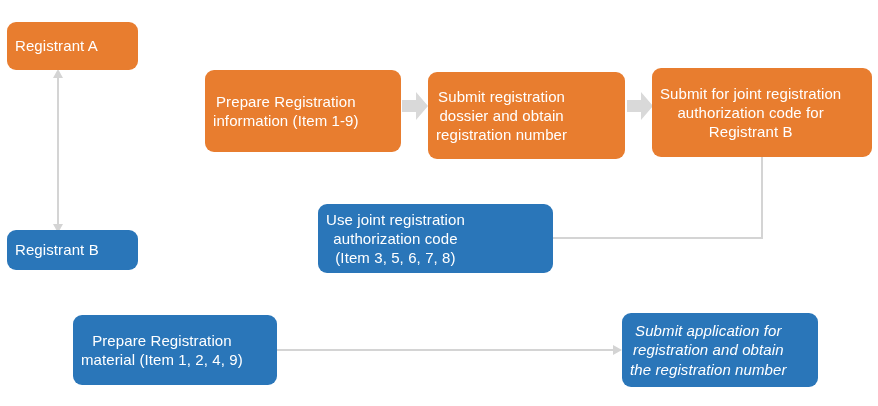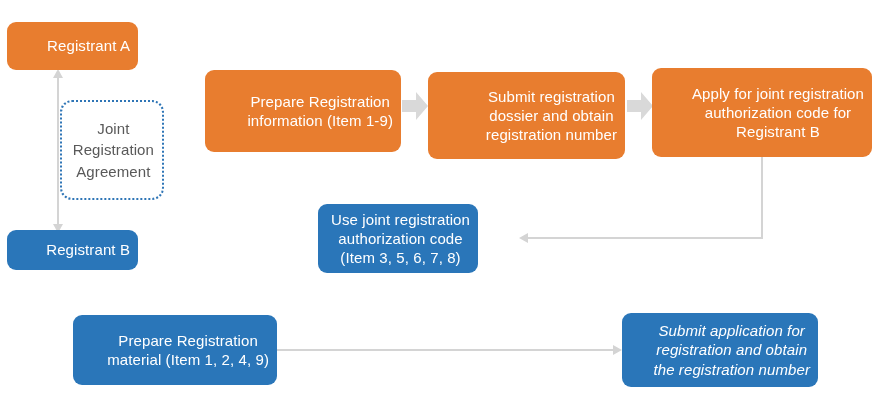--- a/index.html
+++ b/index.html
@@ -15,21 +15,21 @@
     width: 878px;
     height: 406px;
     background: #ffffff;
     overflow: hidden;
   }
   .node {
     position: absolute;
     box-sizing: border-box;
     display: flex;
     align-items: center;
-    justify-content: flex-end;
+    justify-content: flex-start;
     text-align: center;
     border-radius: 9px;
     color: #ffffff;
     font-size: 15px;
     line-height: 1.28;
     padding: 4px 8px;
     letter-spacing: 0.1px;
   }
   .node-orange { background: #E87D2F; }
   .node-blue   { background: #2A76B9; }
@@ -98,48 +98,43 @@
   </svg>
 
   <svg class="block-arrow" style="left:627px; top:92px;" width="26" height="28" viewBox="0 0 26 28">
     <polygon points="0,8 14,8 14,0 26,14 14,28 14,20 0,20" fill="#D9D9D9"></polygon>
   </svg>
 
   <div class="node node-orange" style="left:7px; top:22px; width:131px; height:48px;">
     <span class="node-label">Registrant A</span>
   </div>
 
-  <div class="node node-dotted" style="left:60px; top:100px; width:104px; height:100px;">
-    <span class="node-label">Joint
-Registration
-Agreement</span>
-  </div>
 
   <div class="node node-blue" style="left:7px; top:230px; width:131px; height:40px;">
     <span class="node-label">Registrant B</span>
   </div>
 
   <div class="node node-orange" style="left:205px; top:70px; width:196px; height:82px;">
     <span class="node-label">Prepare Registration
 information (Item 1-9)</span>
   </div>
 
   <div class="node node-orange" style="left:428px; top:72px; width:197px; height:87px;">
     <span class="node-label">Submit registration
 dossier and obtain
 registration number</span>
   </div>
 
   <div class="node node-orange" style="left:652px; top:68px; width:220px; height:89px;">
-    <span class="node-label">Apply for joint registration
+    <span class="node-label">Submit for joint registration
 authorization code for
 Registrant B</span>
   </div>
 
-  <div class="node node-blue" style="left:318px; top:204px; width:160px; height:69px;">
+  <div class="node node-blue" style="left:318px; top:204px; width:235px; height:69px;">
     <span class="node-label">Use joint registration
 authorization code
 (Item 3, 5, 6, 7, 8)</span>
   </div>
 
   <div class="node node-blue" style="left:73px; top:315px; width:204px; height:70px;">
     <span class="node-label">Prepare Registration
 material (Item 1, 2, 4, 9)</span>
   </div>
 

